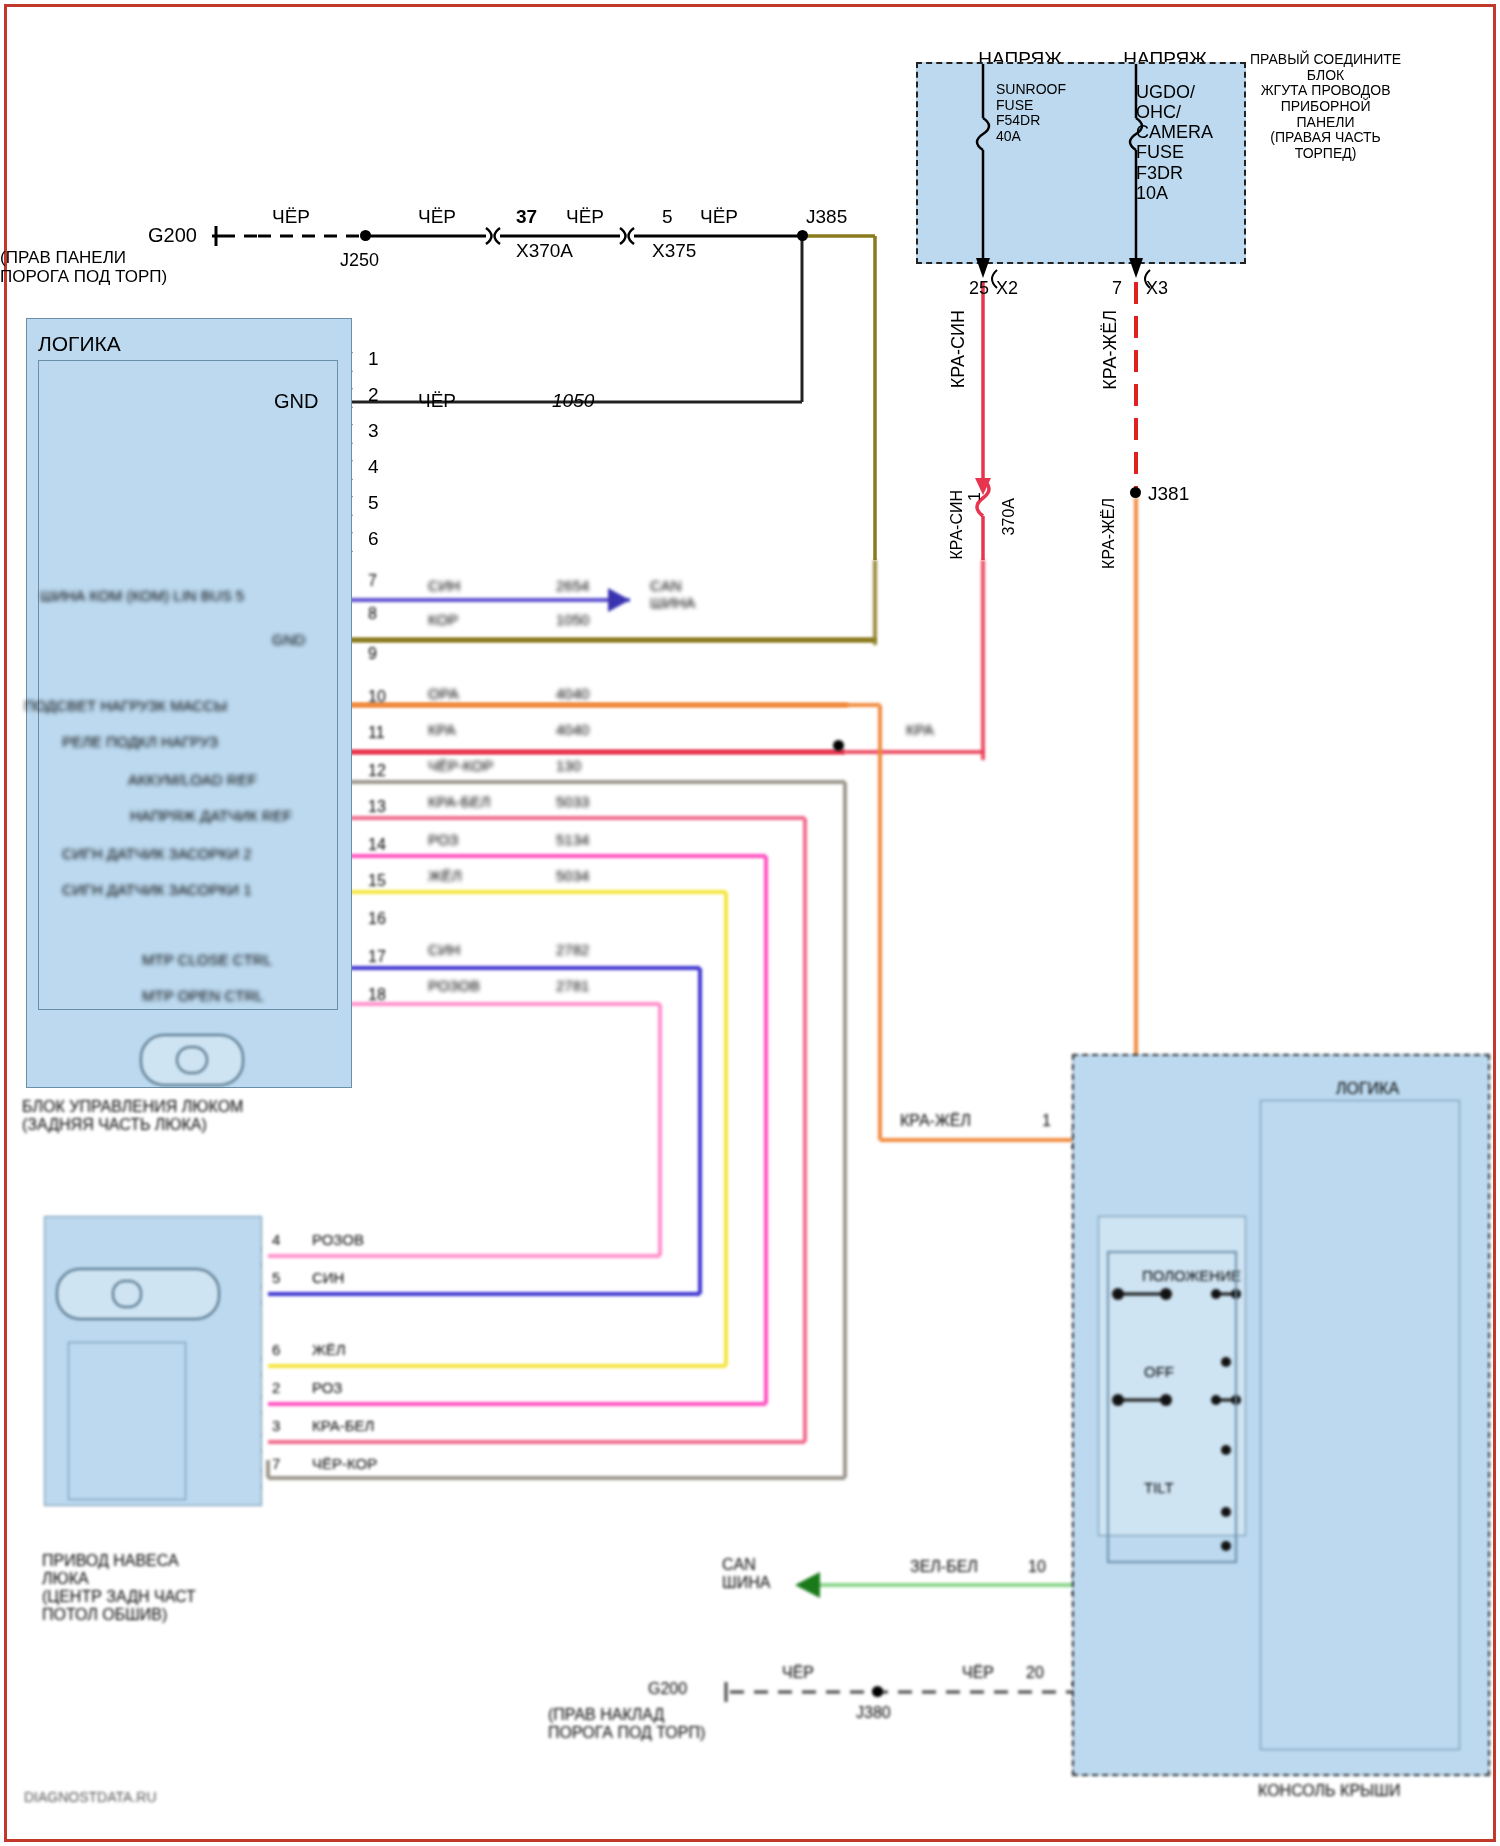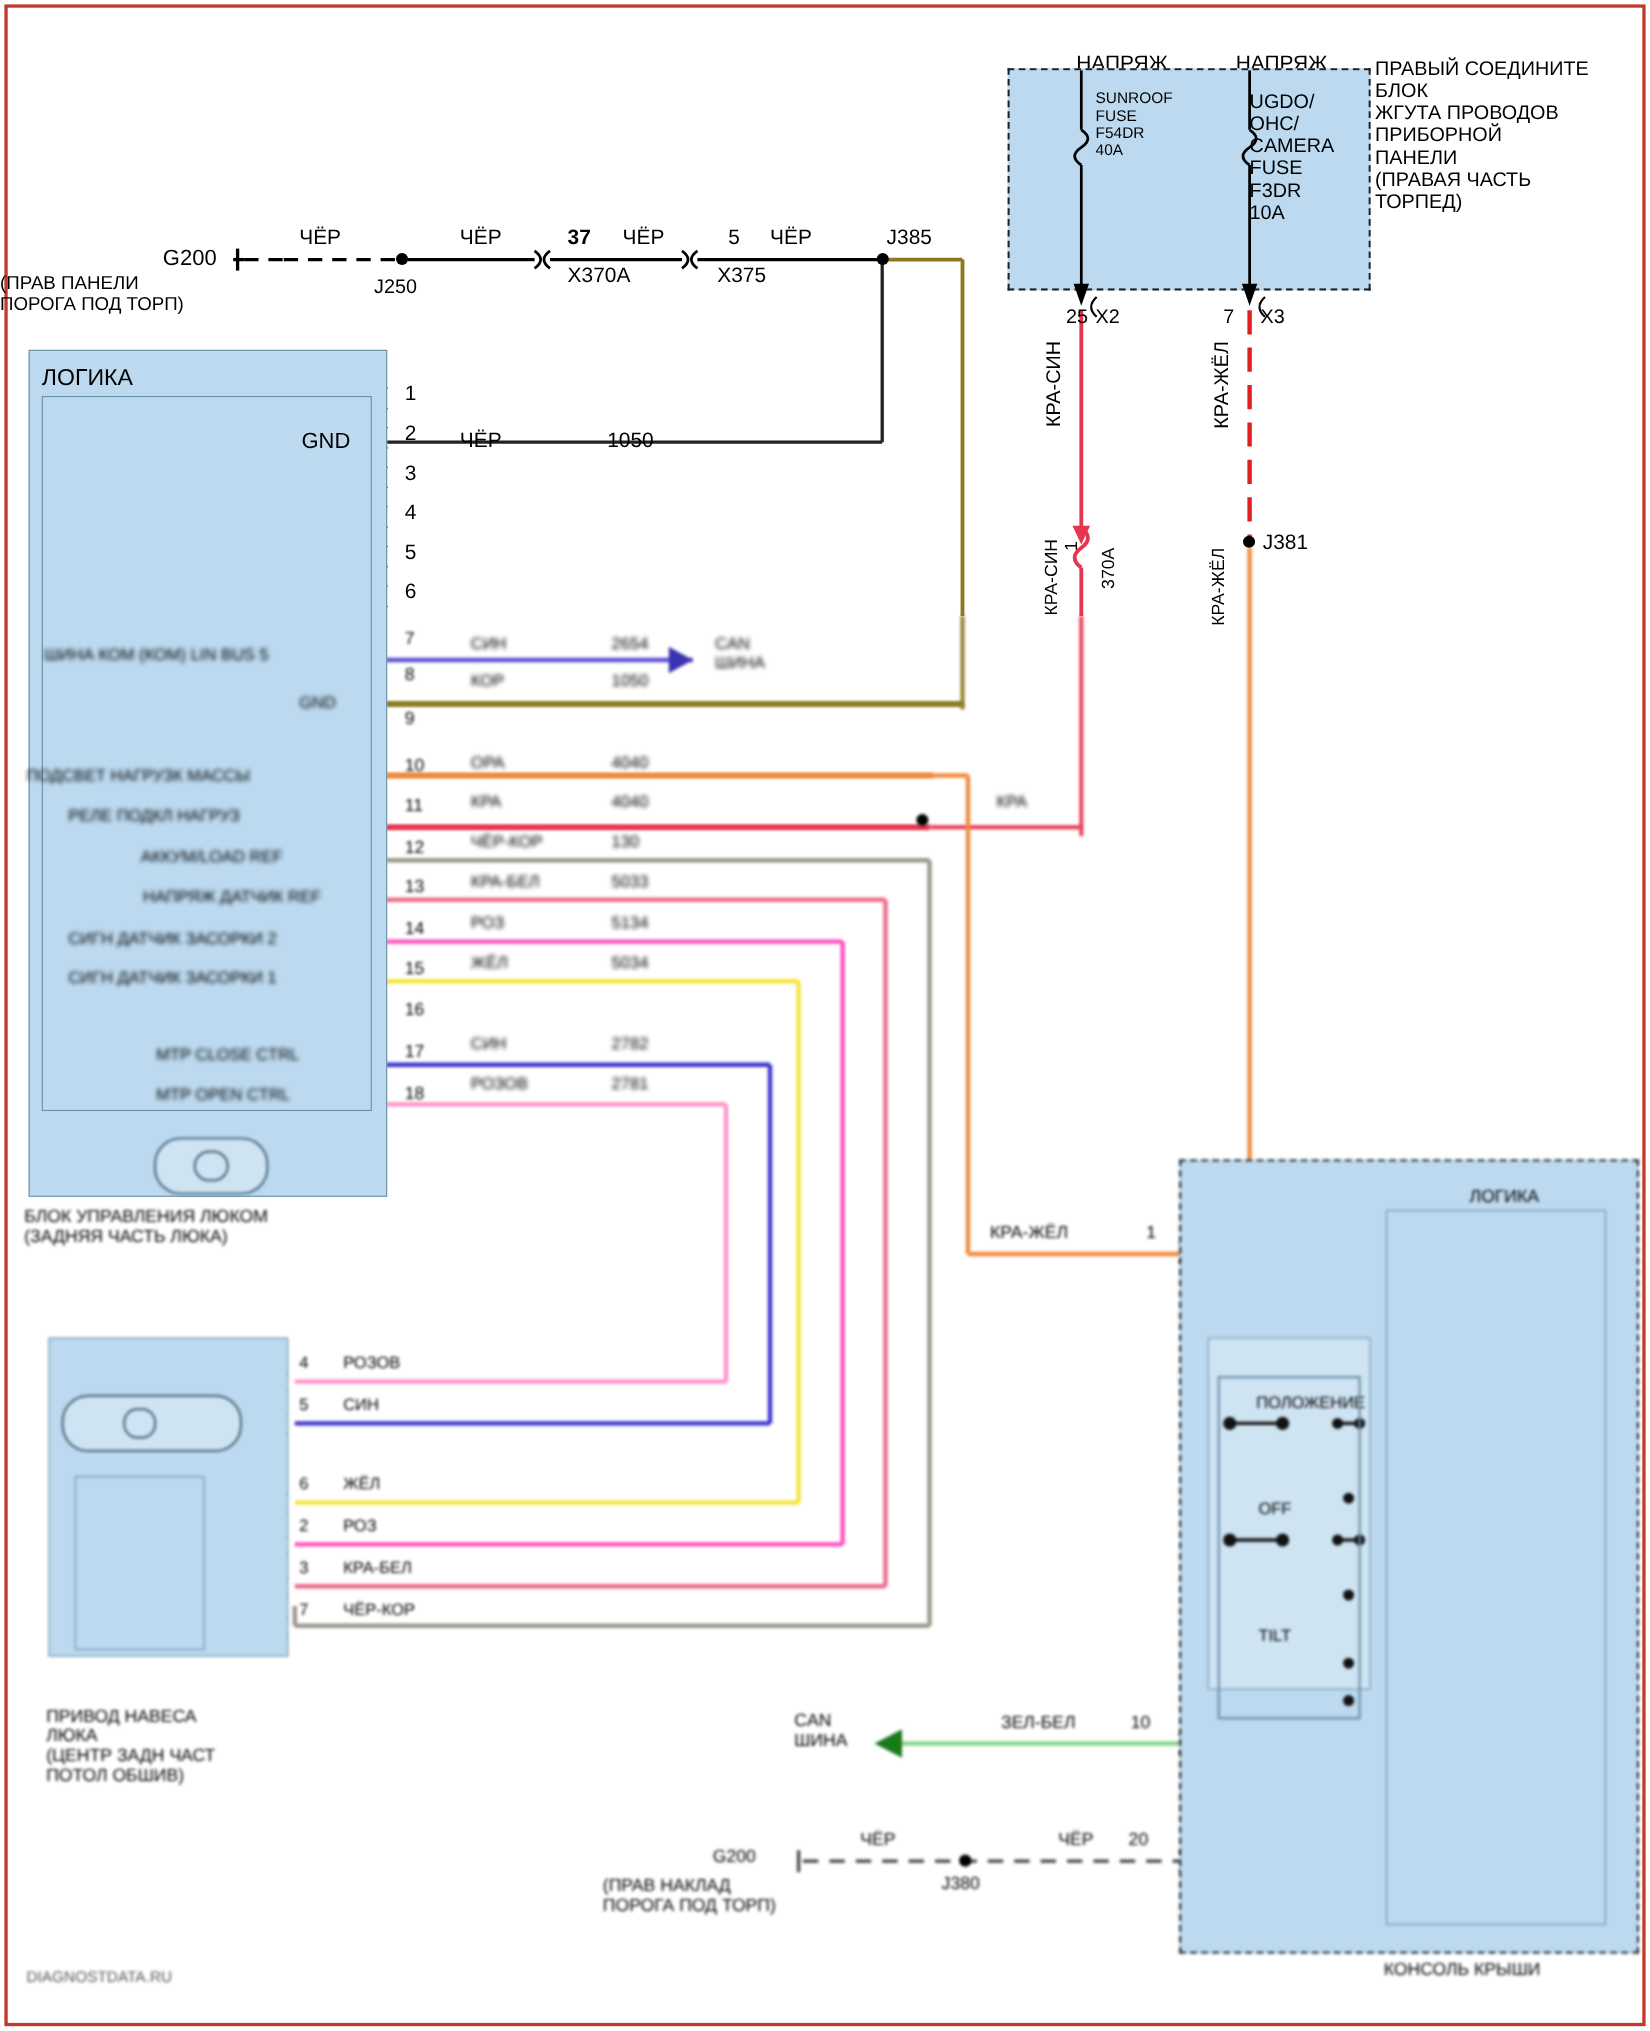--- a/index.html
+++ b/index.html
@@ -34,21 +34,21 @@
   <div class="lbl" style="left:996px;top:82px;font-size:14px;">SUNROOF
 FUSE
 F54DR
 40A</div>
   <div class="lbl" style="left:1136px;top:82px;font-size:18px;">UGDO/
 OHC/
 CAMERA
 FUSE
 F3DR
 10A</div>
-  <div class="lbl" style="left:1250px;top:52px;font-size:18px;">ПРАВЫЙ СОЕДИНИТЕ
+  <div class="lbl" style="left:1250px;top:52px;font-size:14px;text-align:center;">ПРАВЫЙ СОЕДИНИТЕ
 БЛОК
 ЖГУТА ПРОВОДОВ
 ПРИБОРНОЙ
 ПАНЕЛИ
 (ПРАВАЯ ЧАСТЬ
 ТОРПЕД)</div>
 
   <svg width="1500" height="1846">
 
     <line x1="983" y1="64" x2="983" y2="118" stroke="#000" stroke-width="2.5"></line>
@@ -199,21 +199,21 @@
   <div class="lbl" style="left:700px;top:206px;font-size:19px;">ЧЁР</div>
   <div class="lbl" style="left:652px;top:240px;font-size:19px;">X375</div>
   <div class="dot" style="left:797px;top:230px;"></div>
   <div class="lbl" style="left:806px;top:206px;font-size:19px;">J385</div>
 
   <div class="blk" style="left:26px;top:318px;width:326px;height:770px;"></div>
   <div class="lbl" style="left:38px;top:332px;font-size:21px;">ЛОГИКА</div>
   <div class="blk" style="left:38px;top:360px;width:300px;height:650px;background:#bcd9ef;border:1px solid #6a8fa8;"></div>
   <div class="lbl" style="left:274px;top:390px;font-size:20px;">GND</div>
   <div class="lbl" style="left:418px;top:390px;font-size:19px;">ЧЁР</div>
-  <div class="lbl" style="left:552px;top:390px;font-size:19px;">1050</div>
+  <div class="lbl" style="left:552px;top:390px;font-size:19px;font-style:italic;">1050</div>
 
   <div class="lbl" style="left:368px;top:348px;font-size:19px;">1</div>
   <div class="lbl" style="left:368px;top:384px;font-size:19px;">2</div>
   <div class="lbl" style="left:368px;top:420px;font-size:19px;">3</div>
   <div class="lbl" style="left:368px;top:456px;font-size:19px;">4</div>
   <div class="lbl" style="left:368px;top:492px;font-size:19px;">5</div>
   <div class="lbl" style="left:368px;top:528px;font-size:19px;">6</div>
 
   <div class="lbl blur" style="left:368px;top:572px;font-size:16px;">7</div>
   <div class="lbl blur" style="left:368px;top:605px;font-size:16px;">8</div>

